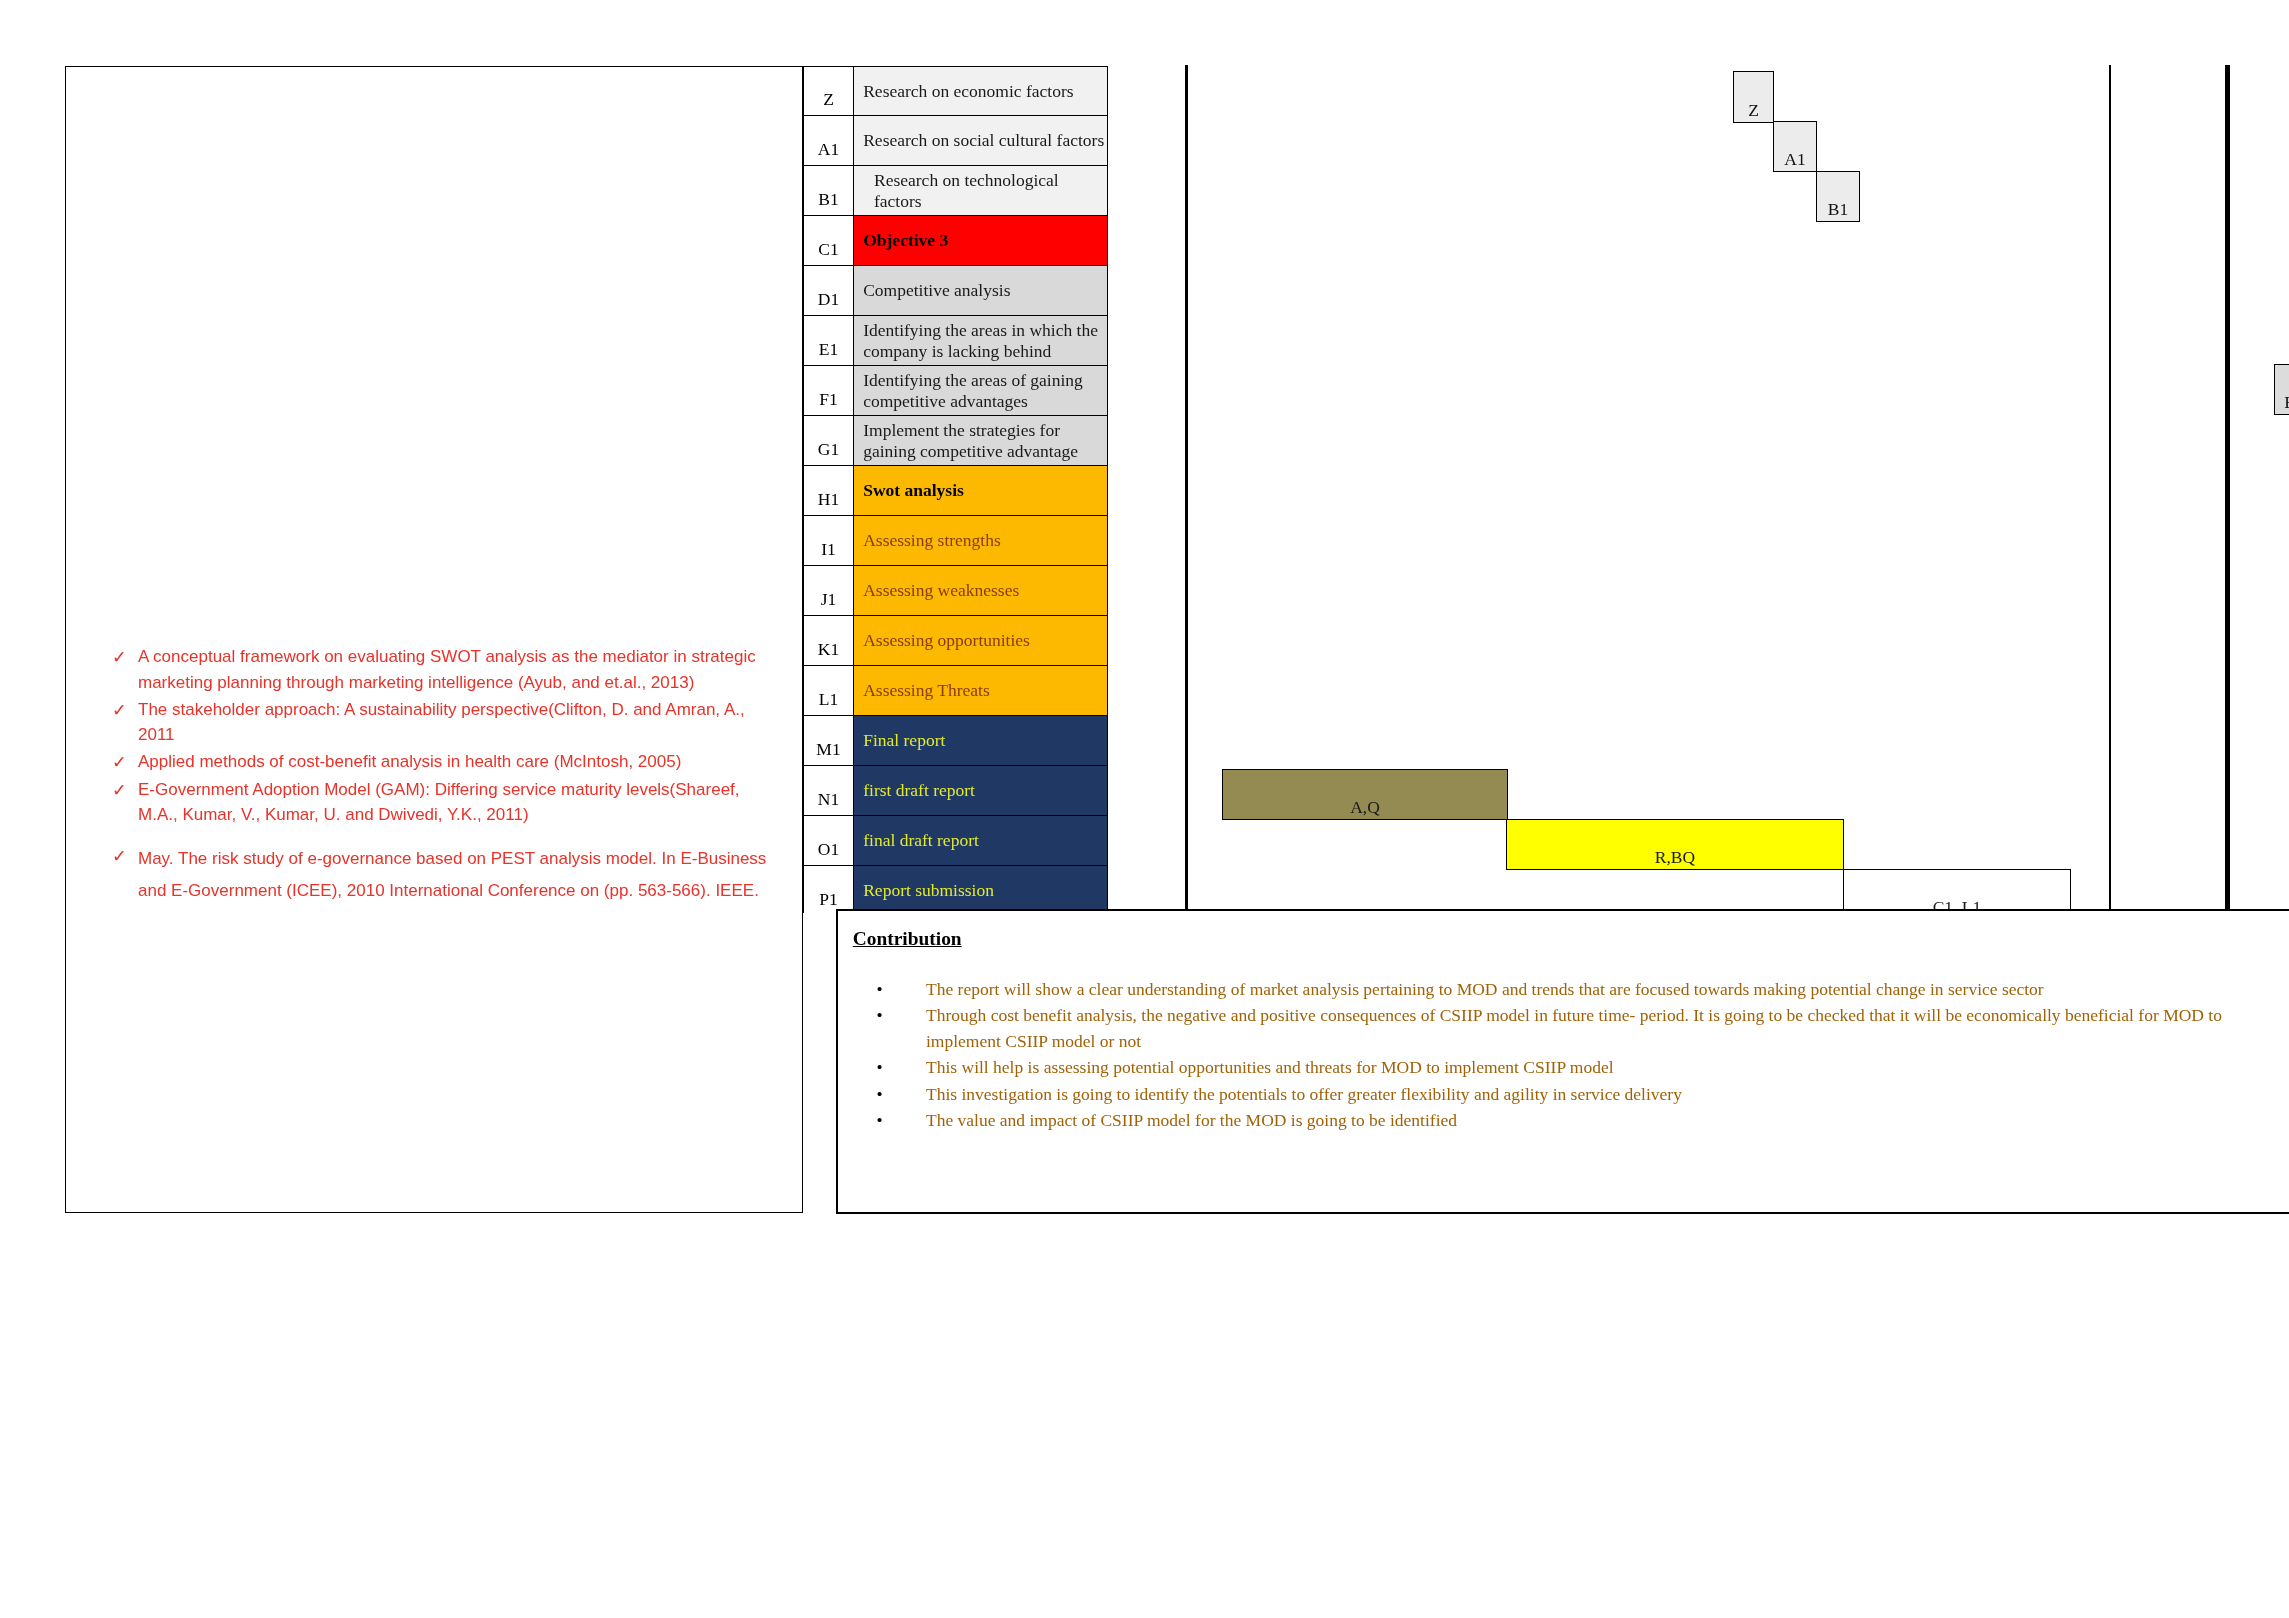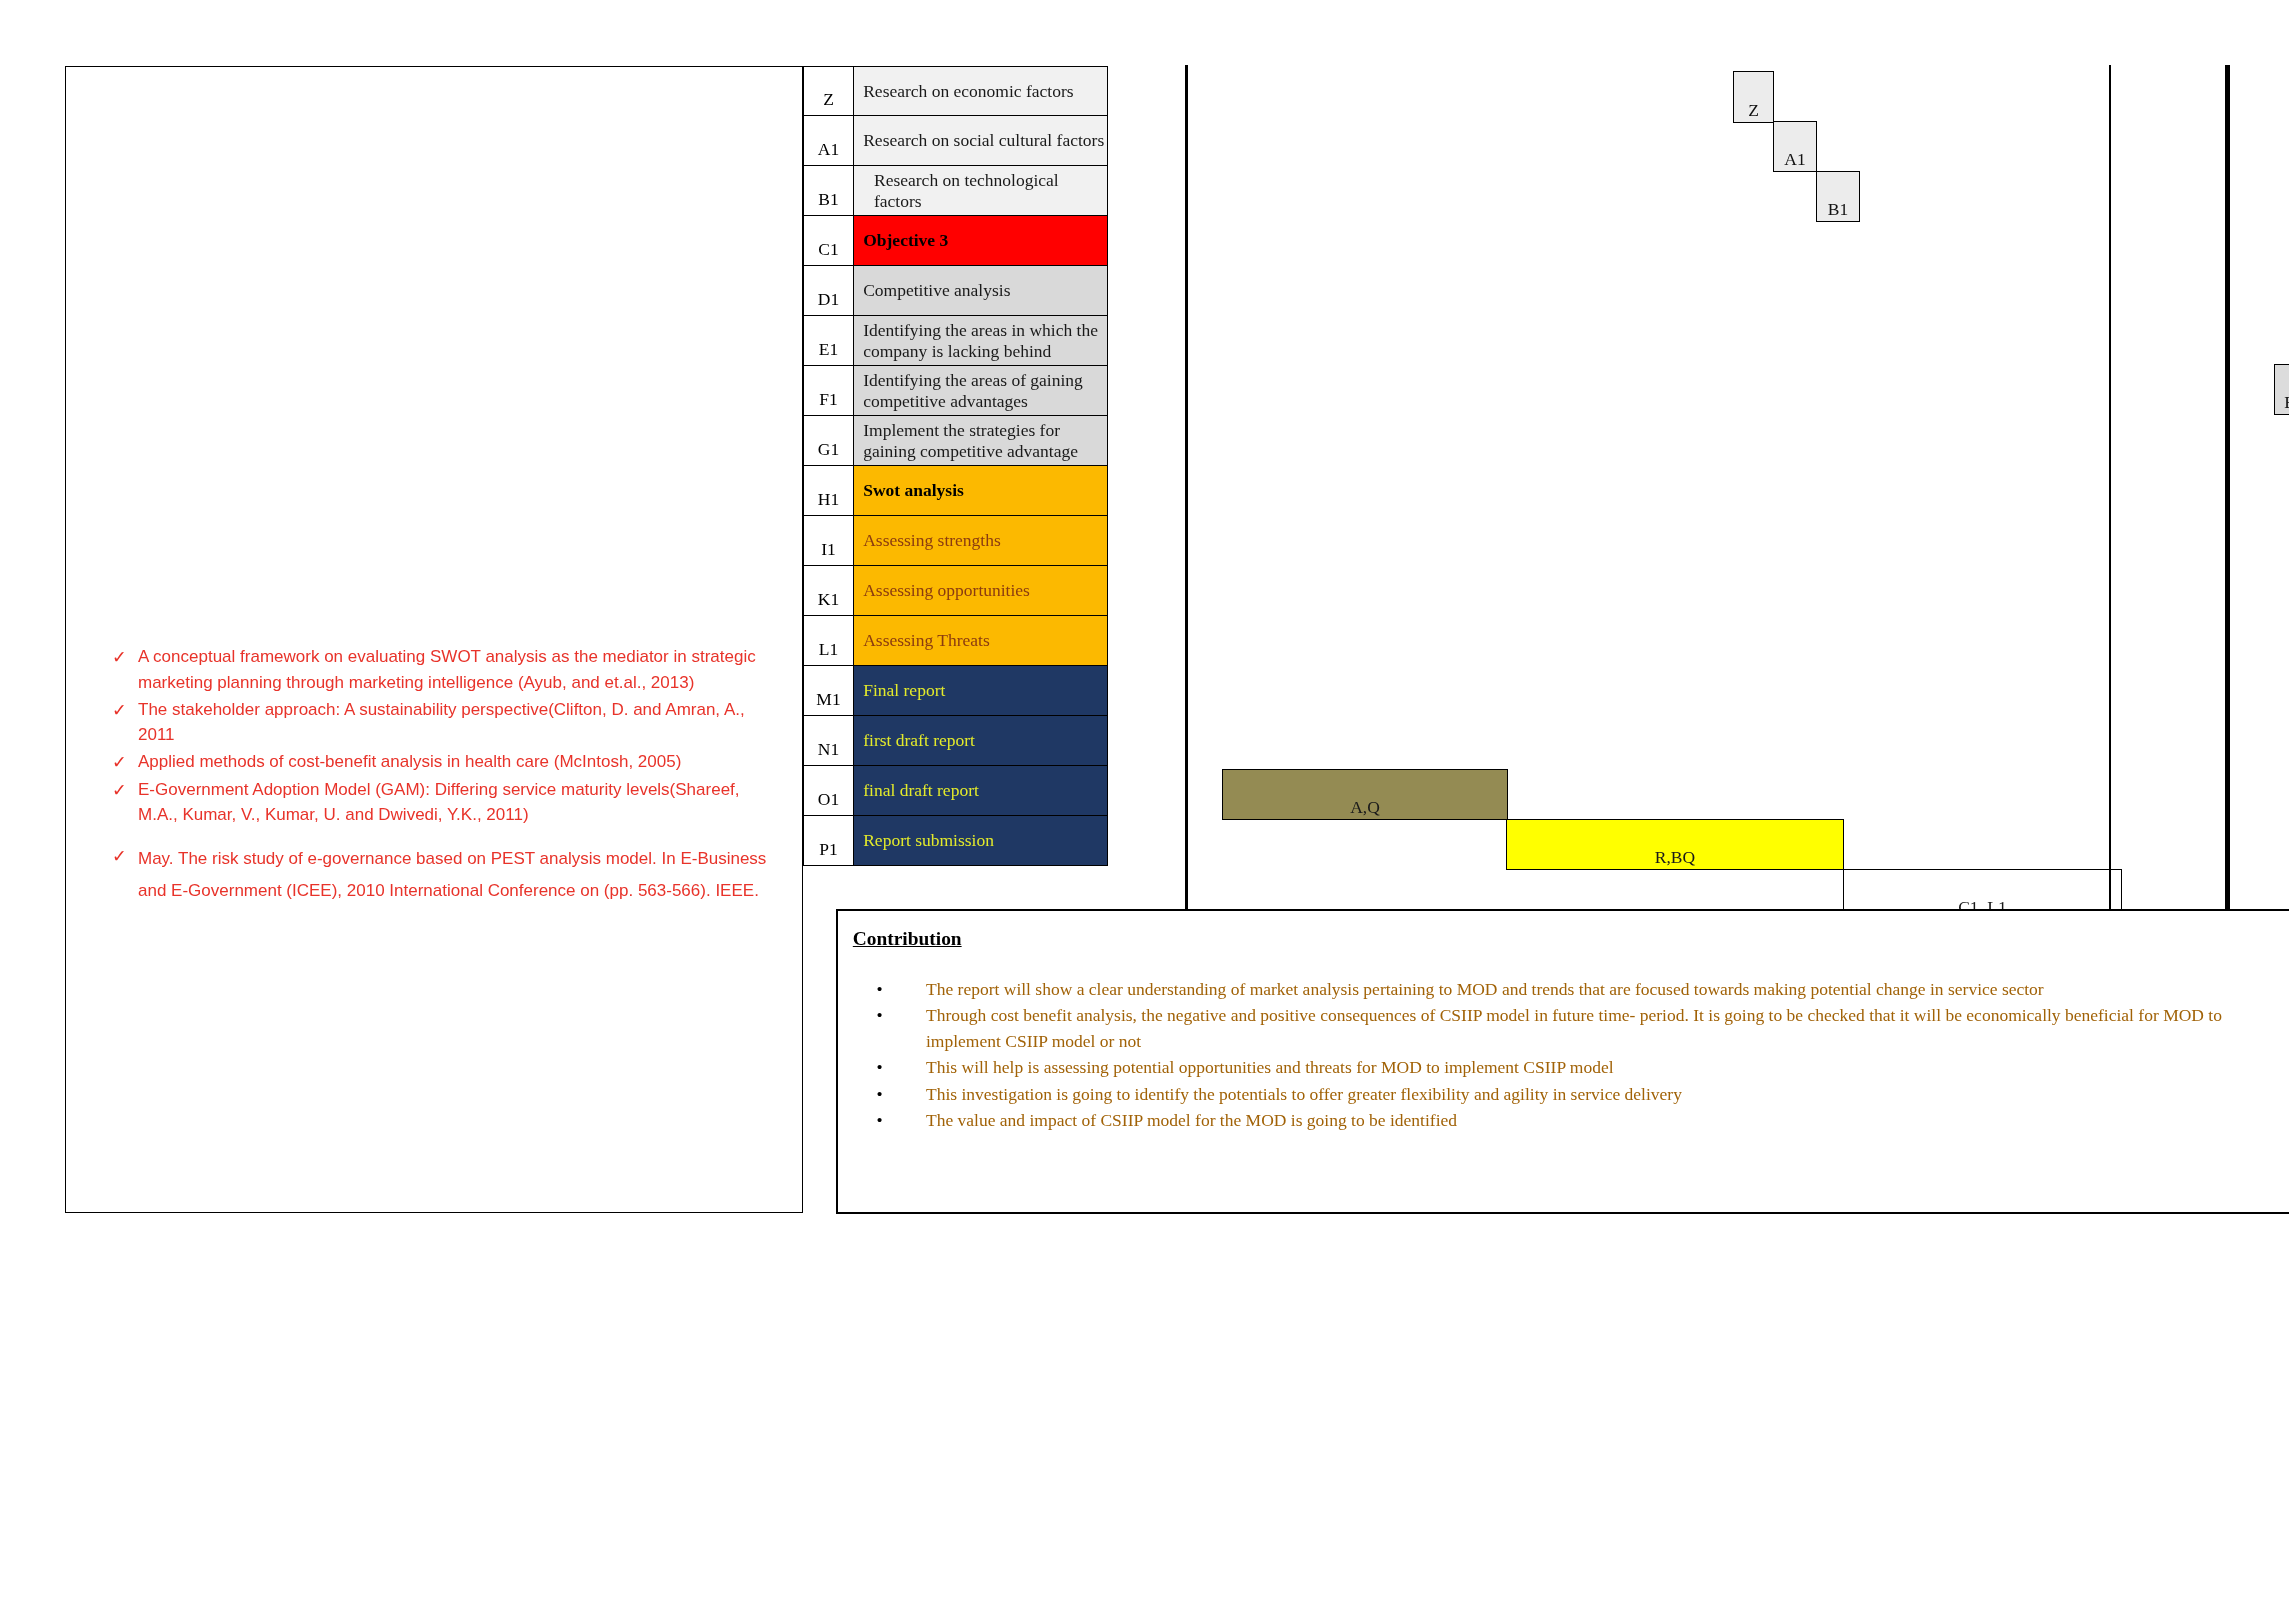--- a/index.html
+++ b/index.html
@@ -116,20 +116,24 @@
       </div>
       <div class="trow">
         <div class="tcode">H1</div>
         <div class="tname c-orange-b">Swot analysis</div>
       </div>
       <div class="trow">
         <div class="tcode">I1</div>
         <div class="tname c-orange">Assessing strengths</div>
       </div>
       <div class="trow">
+        <div class="tcode">J1</div>
+        <div class="tname c-orange">Assessing weaknesses</div>
+      </div>
+      <div class="trow">
         <div class="tcode">K1</div>
         <div class="tname c-orange">Assessing opportunities</div>
       </div>
       <div class="trow">
         <div class="tcode">L1</div>
         <div class="tname c-orange">Assessing Threats</div>
       </div>
       <div class="trow">
         <div class="tcode">M1</div>
         <div class="tname c-navy">Final report</div>
@@ -150,21 +154,21 @@
 </div>
 
 <div class="abs" id="divider-left"></div>
 <div class="abs" id="gantt">
     <div class="bar grey" style="left: 548px; top: 5.5px; width: 41px; height: 52px;">Z</div>
     <div class="bar grey" style="left: 588px; top: 56px; width: 44px; height: 51px;">A1</div>
     <div class="bar grey" style="left: 631px; top: 106px; width: 44px; height: 51px;">B1</div>
     <div class="bar grey2" style="left: 1089px; top: 299px; width: 40px; height: 51px;">E1</div>
     <div class="bar olive" style="left: 37px; top: 704px; width: 286px; height: 51px;">A,Q</div>
     <div class="bar yellow" style="left: 321px; top: 754px; width: 338px; height: 51px;">R,BQ</div>
-    <div class="bar white" style="left: 658px; top: 804px; width: 279px; height: 51px;">C1, L1</div>
+    <div class="bar white" style="left: 658px; top: 804px; width: 228px; height: 51px;">C1, L1</div>
   </div>
 <div class="abs" id="divider-mid"></div>
 <div class="abs" id="divider-right"></div>
 
 <div class="abs" id="contribution">
   <div id="contrib-title">Contribution</div>
   <div id="contrib-list">
       <div class="cb">
         <span class="cb-dot">•</span>
         <span class="cb-txt">The report will show a clear understanding of market analysis pertaining to MOD and trends that are focused towards making potential change in service sector</span>

